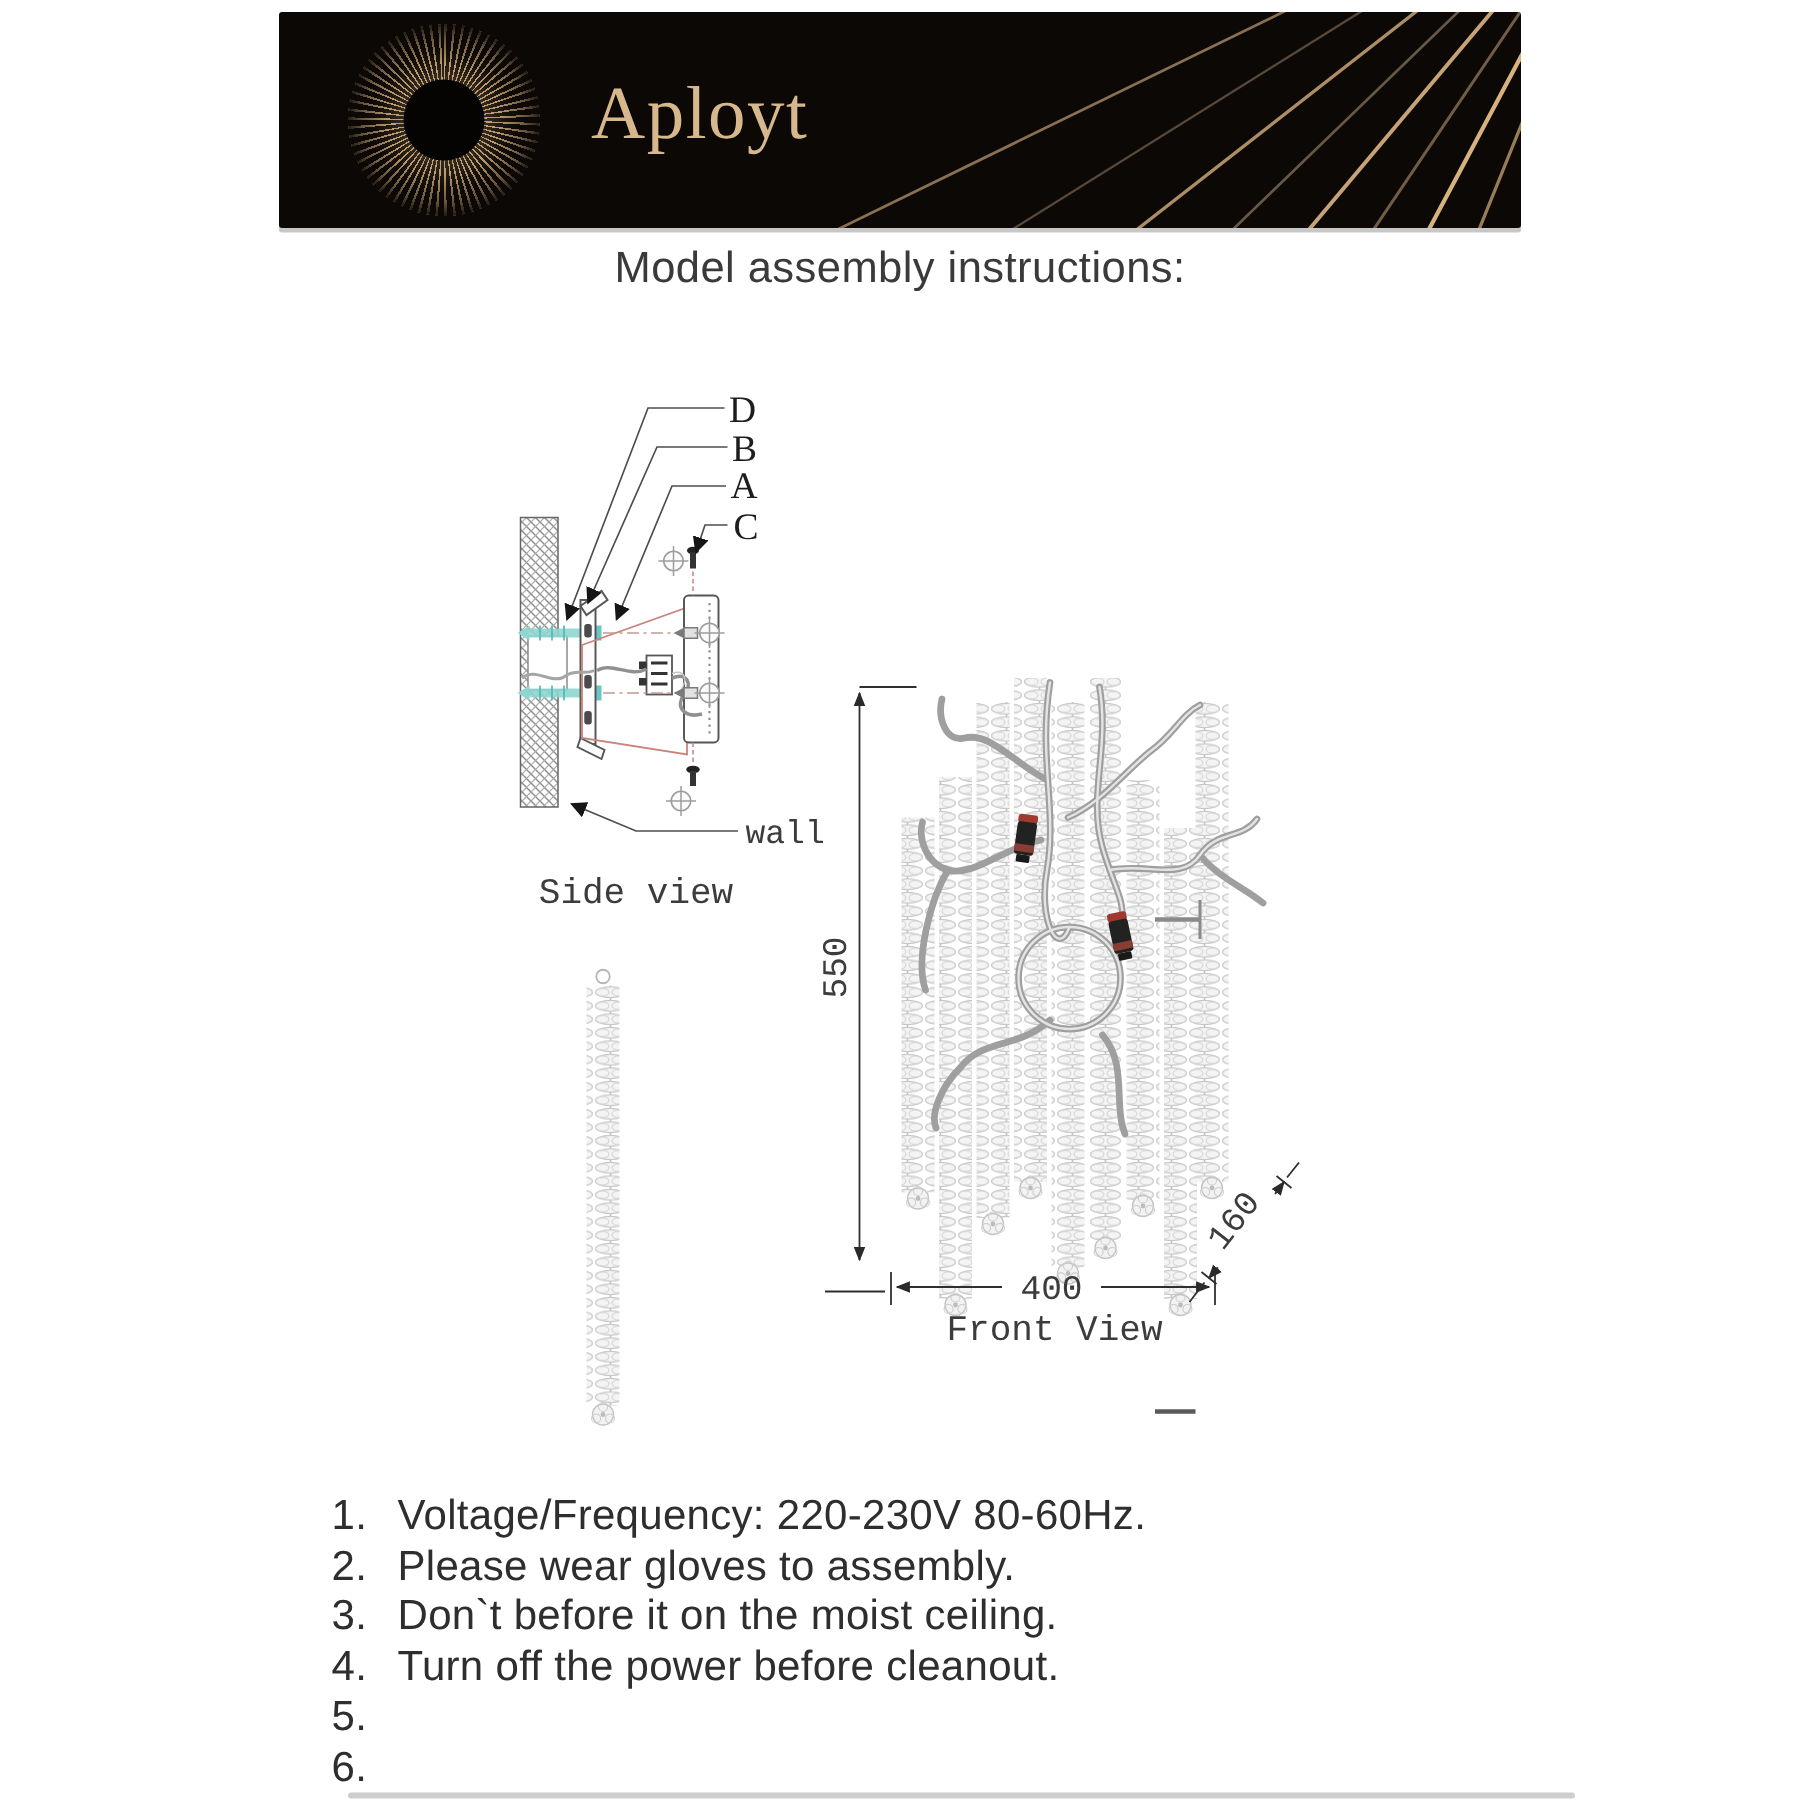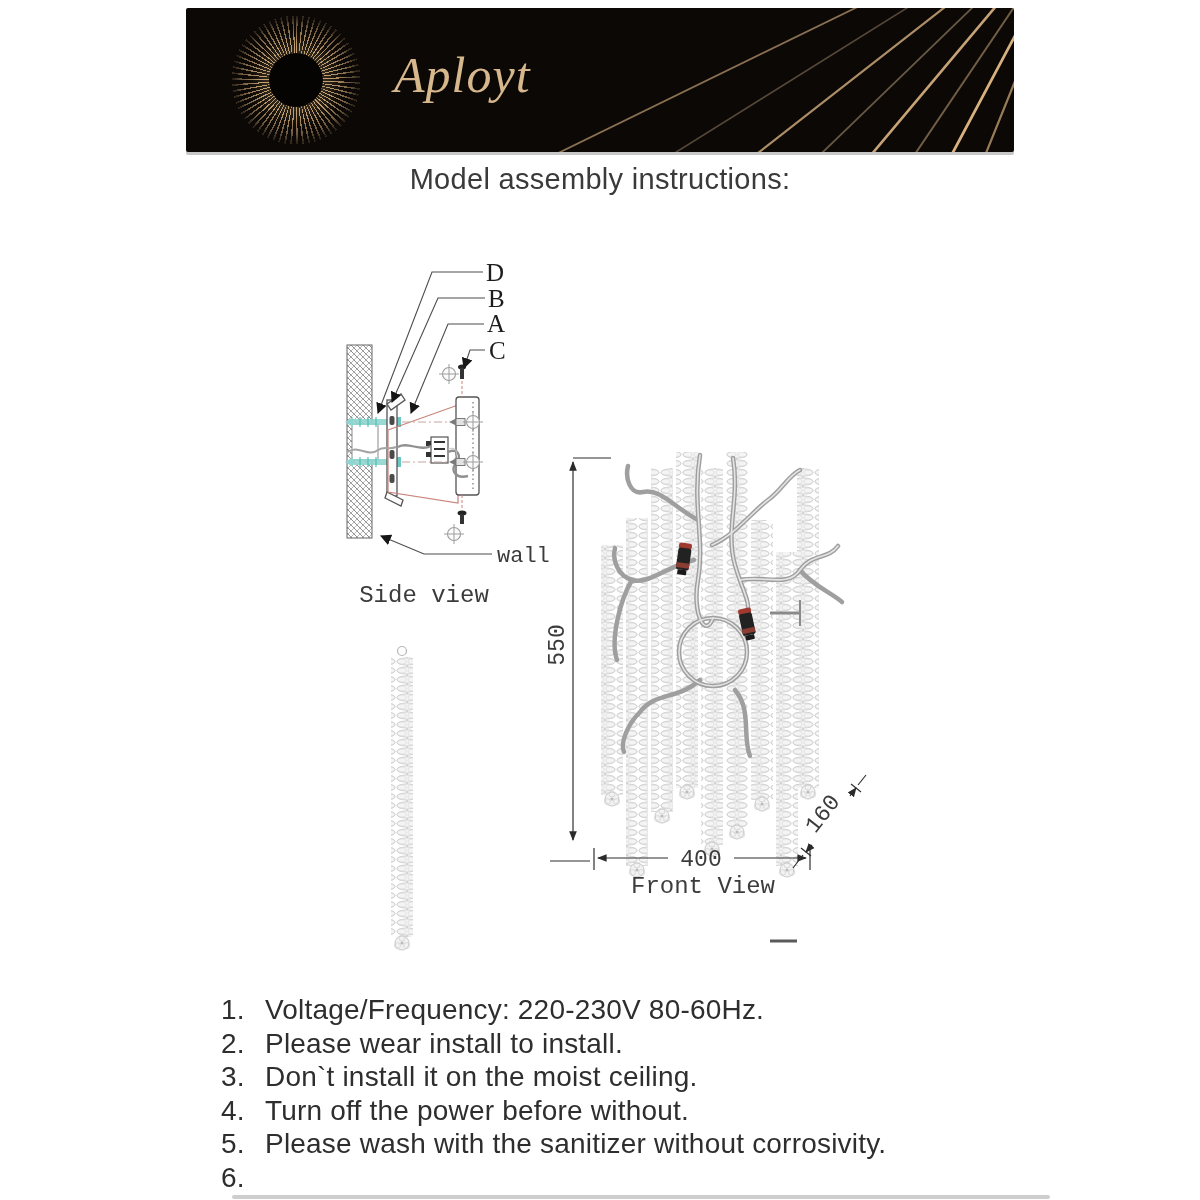--- a/index.html
+++ b/index.html
@@ -5,21 +5,20 @@
   html,body{margin:0;padding:0;}
   body{
     width:1200px;height:1200px;position:relative;background:#ffffff;
     font-family:"Liberation Sans",sans-serif;overflow:hidden;
   }
   
   .banner{
     position:absolute;left:186px;top:8px;width:828px;height:144px;
     background:#0b0806;border-radius:2px;overflow:hidden;
     box-shadow:0 3px 0 rgba(130,130,130,.45);
-    font-style:italic;
   }
   .sunburst{
     position:absolute;left:46px;top:8px;width:128px;height:128px;border-radius:50%;
     background:repeating-conic-gradient(rgba(216,178,124,.85) 0deg 1.6deg, rgba(20,14,8,0) 1.6deg 5.4deg);
   }
   .sunburst .fade{
     position:absolute;inset:0;border-radius:50%;
     background:radial-gradient(circle, rgba(11,8,6,0) 0%, rgba(11,8,6,0) 40%, rgba(11,8,6,.45) 60%, #0b0806 74%);
   }
   .sunburst .core{
@@ -310,32 +309,31 @@
   </g>
 </svg>
 
 <div class="instructions">
   <div class="row">
     <span class="num">1.</span>
     <span>Voltage/Frequency: 220-230V 80-60Hz.</span>
   </div>
   <div class="row">
     <span class="num">2.</span>
-    <span>Please wear install to install.</span>
+    <span>Please wear gloves to assembly.</span>
   </div>
   <div class="row">
     <span class="num">3.</span>
-    <span>Don`t install it on the moist ceiling.</span>
+    <span>Don`t before it on the moist ceiling.</span>
   </div>
   <div class="row">
     <span class="num">4.</span>
-    <span>Turn off the power before without.</span>
+    <span>Turn off the power before cleanout.</span>
   </div>
   <div class="row">
     <span class="num">5.</span>
-    <span>Please wash with the sanitizer without corrosivity.</span>
   </div>
   <div class="row">
     <span class="num">6.</span>
   </div>
 </div>
 
 <div class="bottom-band"></div>
 
 </body></html>

